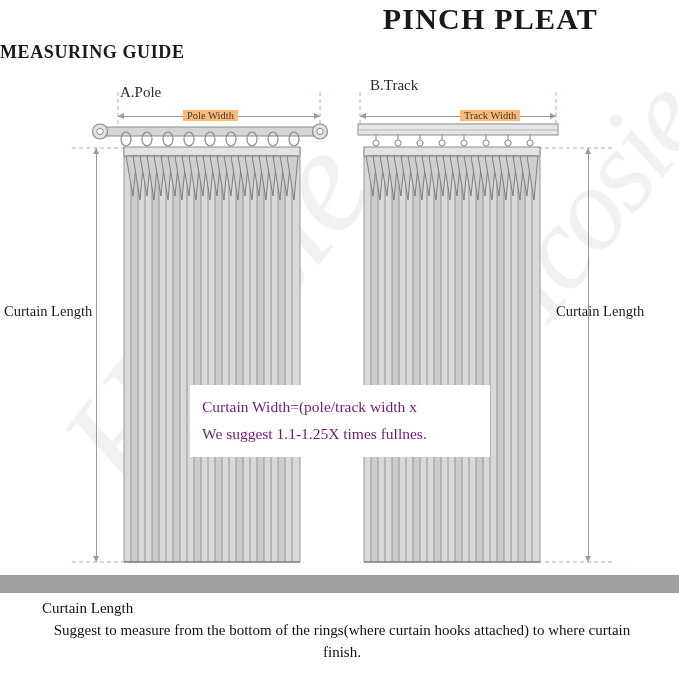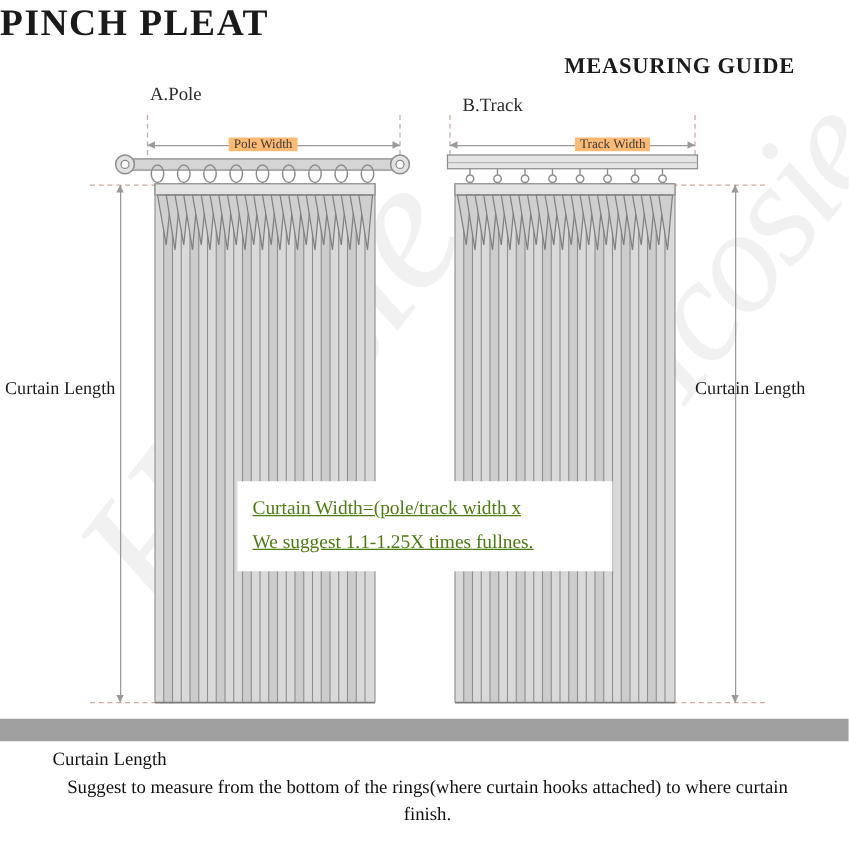--- a/index.html
+++ b/index.html
@@ -20,44 +20,44 @@
     width: 679px;
     height: 675px;
   }
 
   
   .title {
     position: absolute;
     left: 0;
     top: 2px;
     width: 598px;
-    text-align: left;
+    text-align: right;
     font-size: 30px;
     font-weight: bold;
     letter-spacing: 1.2px;
     font-family: "Liberation Serif", serif;
   }
   .subtitle {
     position: absolute;
     left: 0;
     top: 42px;
     width: 636px;
-    text-align: right;
+    text-align: left;
     font-size: 18px;
     font-weight: bold;
     letter-spacing: 0.6px;
   }
 
   
   .panel-label {
     position: absolute;
     font-size: 15px;
     color: #2b2b2b;
   }
-  #label-pole { left: 120px; top: 68px; }
+  #label-pole { left: 120px; top: 84px; }
   #label-track { left: 370px; top: 77px; }
 
   
   .dim-h {
     position: absolute;
     height: 1px;
     background: #9a9a9a;
   }
   .dim-h::before, .dim-h::after {
     content: "";
@@ -125,23 +125,22 @@
     left: 190px;
     top: 385px;
     width: 300px;
     background: #ffffff;
     padding: 8px 12px 10px 12px;
     box-sizing: border-box;
   }
   #formula-box div {
     font-size: 15.5px;
     line-height: 27px;
-    color: #4d7c0f;
+    color: #701a75;
     white-space: nowrap;
-    text-decoration: underline;
   }
 
   
   #footer {
     position: absolute;
     left: 0;
     top: 575px;
     width: 679px;
     height: 100px;
     background: #ffffff;

